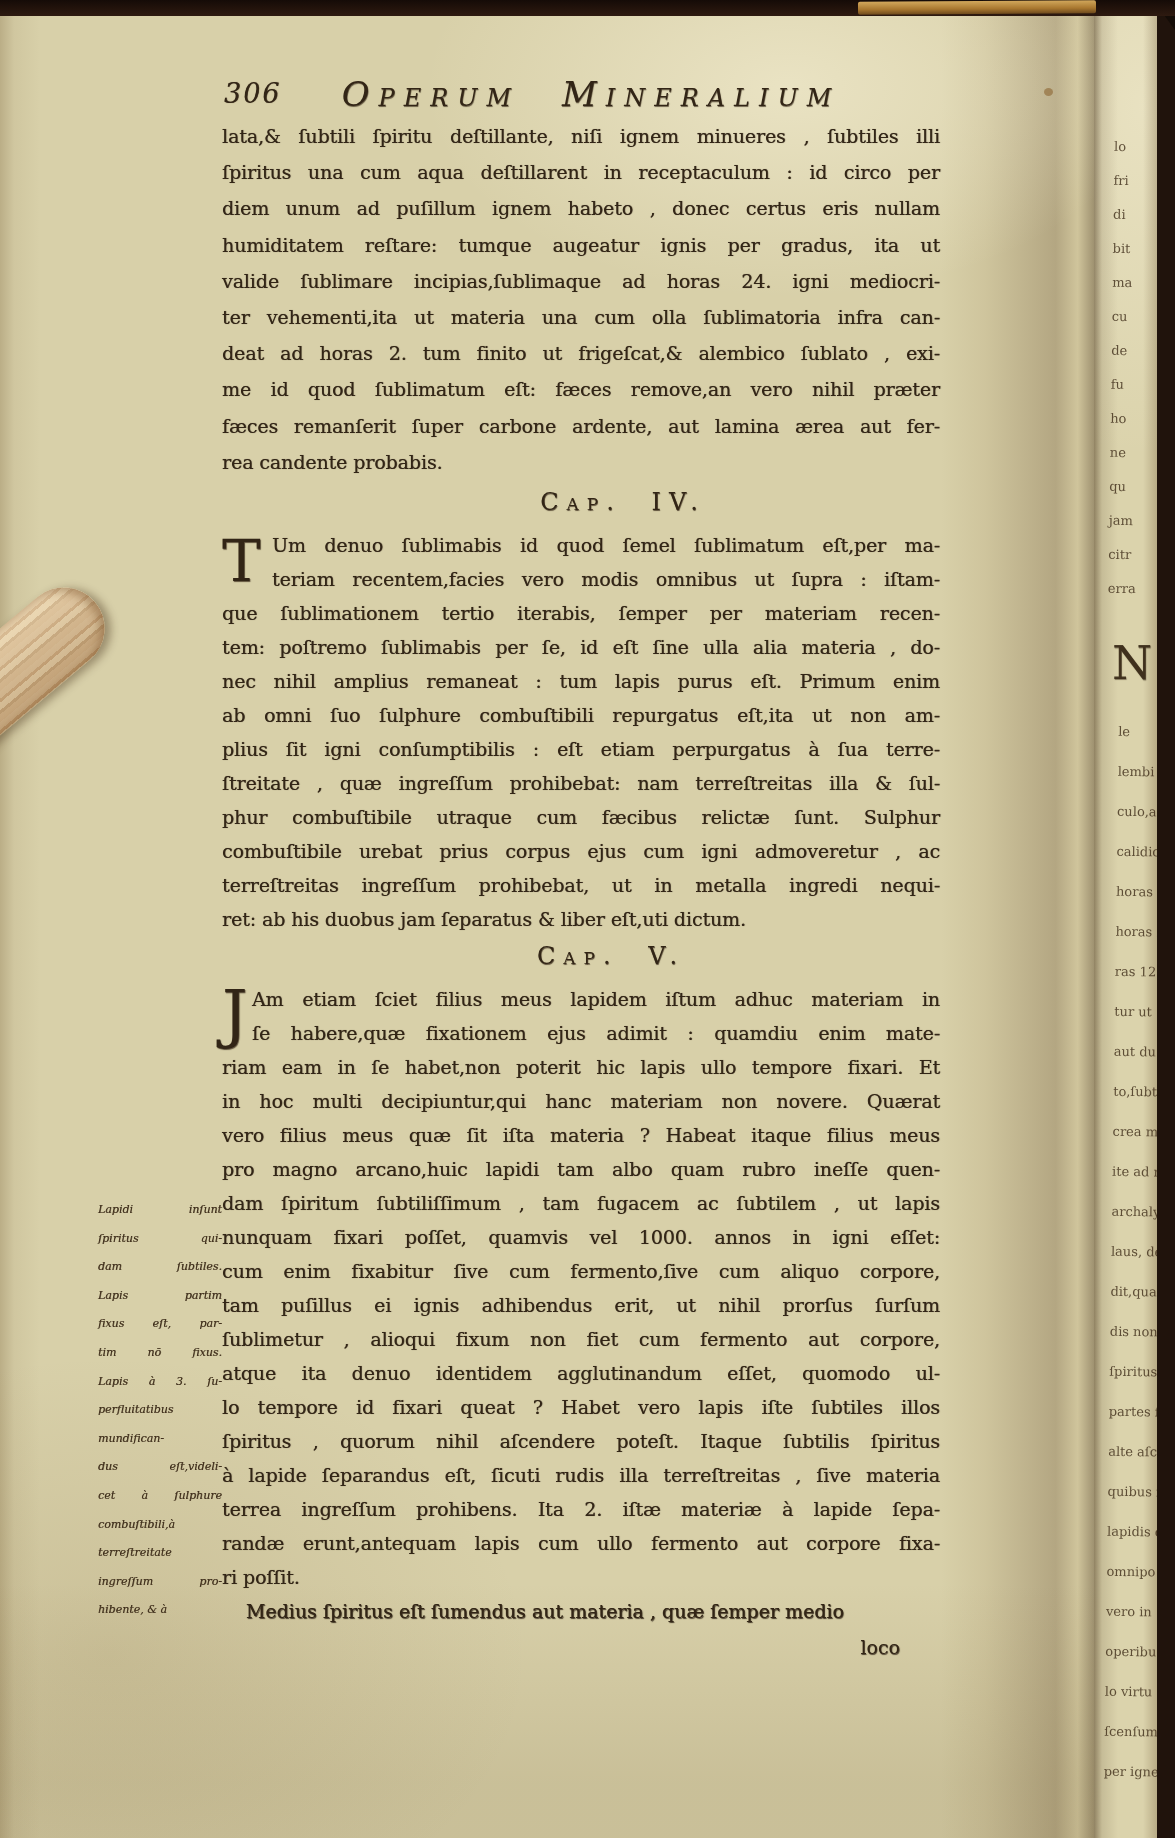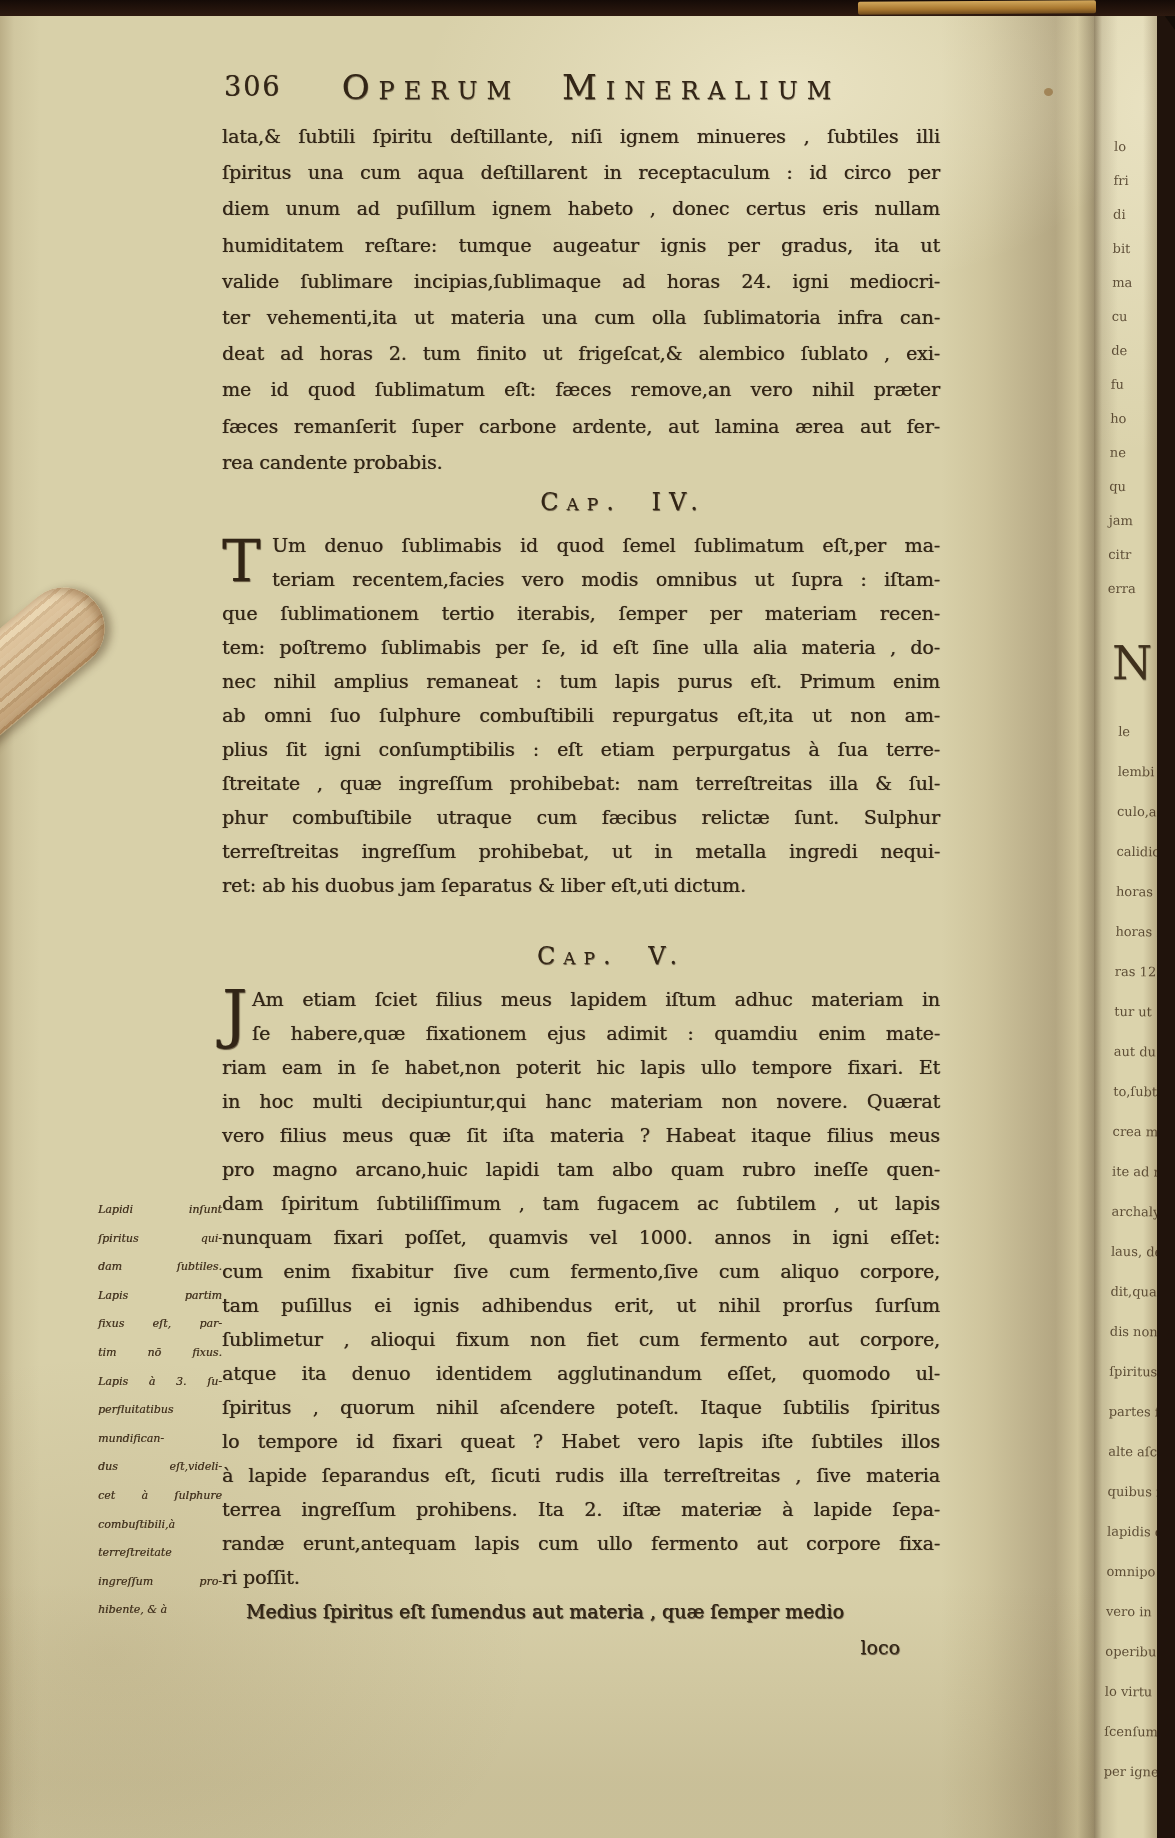--- a/index.html
+++ b/index.html
@@ -21,21 +21,21 @@
       radial-gradient(ellipse 520px 300px at 72% 4%, rgba(248,242,216,.55), transparent 70%),
       radial-gradient(ellipse 700px 500px at 10% 90%, rgba(120,95,50,.14), transparent 60%),
       linear-gradient(to right, rgba(110,85,45,.28) 0px, rgba(110,85,45,.08) 14px, transparent 40px),
       linear-gradient(to bottom, transparent 86%, rgba(110,90,50,.14) 97%),
       linear-gradient(to right, transparent 86%, rgba(140,115,70,.12) 90%, rgba(95,70,40,.30) 96.5%, rgba(170,145,95,.18) 98.5%, rgba(80,60,35,.42) 100%),
       #d8d0a9;
     color:#322516;
   }
   .dot{position:absolute;left:1044px;top:74px;width:9px;height:8px;border-radius:50%;background:rgba(135,92,40,.55);}
   
-  .header{position:absolute;left:222px;top:53px;width:718px;height:42px;}
+  .header{position:absolute;left:222px;top:60px;width:718px;height:42px;font-style:italic;}
   .pagenum{position:absolute;left:2px;top:4px;font-size:27px;letter-spacing:2px;text-shadow:.4px .4px .7px rgba(45,30,15,.7);}
   .running-title{
     position:absolute;left:60px;right:40px;text-align:center;top:0;
     font-variant:small-caps;font-size:34px;letter-spacing:9px;word-spacing:22px;
     text-shadow:.5px .5px .8px rgba(45,30,15,.65);
   }
   
   .column{position:absolute;left:222px;top:0;width:718px;height:1824px;}
   .para{position:absolute;left:0;width:718px;font-size:19px;letter-spacing:-.1px;
     text-shadow:.45px .45px .7px rgba(47,35,23,.72);}
@@ -130,20 +130,21 @@
       <span class="dropcap t">T</span>
     <div class="line">Um denuo ſublimabis id quod ſemel ſublimatum eſt,per ma-</div>
         <div class="line">teriam recentem,facies vero modis omnibus ut ſupra : iſtam-</div>
         <div class="line">que ſublimationem tertio iterabis, ſemper per materiam recen-</div>
         <div class="line">tem: poſtremo ſublimabis per ſe, id eſt ſine ulla alia materia , do-</div>
         <div class="line">nec nihil amplius remaneat :  tum lapis purus eſt.  Primum enim</div>
         <div class="line">ab omni ſuo ſulphure combuſtibili repurgatus eſt,ita ut non am-</div>
         <div class="line">plius ſit igni conſumptibilis :  eſt etiam perpurgatus à ſua terre-</div>
         <div class="line">ſtreitate , quæ ingreſſum prohibebat:  nam terreſtreitas illa &amp; ſul-</div>
         <div class="line">phur combuſtibile utraque cum fæcibus relictæ ſunt.   Sulphur</div>
+        <div class="line">combuſtibile urebat prius corpus ejus cum igni admoveretur , ac</div>
         <div class="line">terreſtreitas ingreſſum prohibebat,  ut in metalla ingredi nequi-</div>
         <div class="line">ret: ab his duobus jam ſeparatus &amp; liber eſt,uti dictum.</div>
       </div>
 
     <div class="chap" id="cap5">
       <span>Cap. V.</span>
     </div>
 
     <div class="para lh34" id="p3">
       <span class="dropcap j">J</span>
@@ -152,22 +153,22 @@
         <div class="line">riam eam in ſe habet,non poterit hic lapis ullo tempore fixari. Et</div>
         <div class="line">in hoc multi decipiuntur,qui hanc materiam non novere. Quærat</div>
         <div class="line">vero filius meus quæ ſit iſta materia ?  Habeat  itaque  filius meus</div>
         <div class="line">pro magno arcano,huic lapidi tam albo quam rubro ineſſe quen-</div>
         <div class="line">dam ſpiritum ſubtiliſſimum , tam fugacem ac ſubtilem , ut lapis</div>
         <div class="line">nunquam fixari poſſet, quamvis vel 1000. annos in igni eſſet:</div>
         <div class="line">cum enim fixabitur ſive cum fermento,ſive cum aliquo corpore,</div>
         <div class="line">tam puſillus ei ignis adhibendus erit, ut nihil prorſus ſurſum</div>
         <div class="line">ſublimetur , alioqui fixum non fiet cum fermento aut corpore,</div>
         <div class="line">atque ita denuo identidem agglutinandum eſſet, quomodo ul-</div>
+        <div class="line">lo tempore id fixari queat ?  Habet vero lapis iſte ſubtiles illos</div>
         <div class="line">ſpiritus , quorum nihil aſcendere poteſt.   Itaque ſubtilis ſpiritus</div>
-        <div class="line">lo tempore id fixari queat ?  Habet vero lapis iſte ſubtiles illos</div>
         <div class="line">à lapide ſeparandus eſt, ſicuti rudis illa terreſtreitas , ſive materia</div>
         <div class="line">terrea ingreſſum prohibens.    Ita 2. iſtæ materiæ à lapide ſepa-</div>
         <div class="line">randæ erunt,antequam lapis cum ullo fermento aut corpore fixa-</div>
         <div class="line">ri poſſit.</div>
       </div>
 
     <div class="closing">Medius ſpiritus eſt ſumendus aut materia , quæ ſemper medio</div>
     <div class="catchword">loco</div>
   </div>
 

